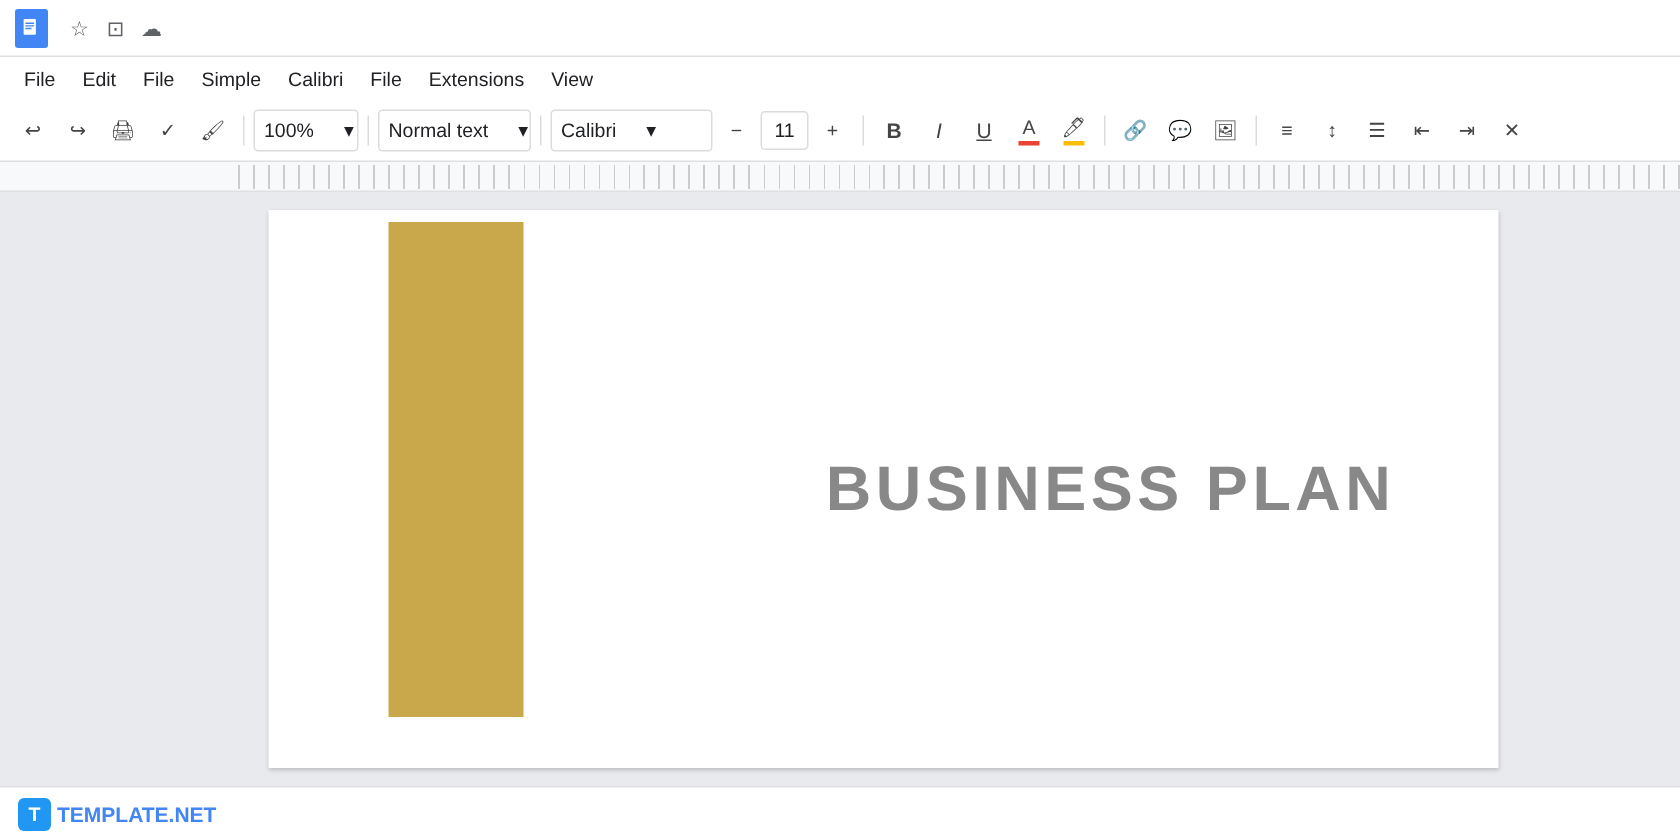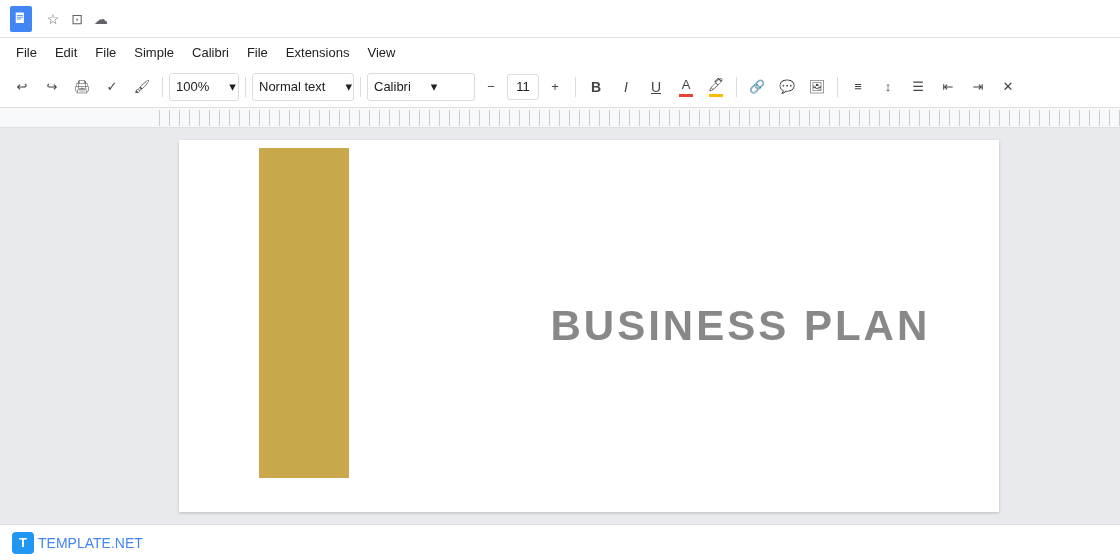--- a/index.html
+++ b/index.html
@@ -282,20 +282,21 @@
       font-weight: bold;
       font-size: 13px;
     }
     .template-name {
       font-size: 14px;
       color: #202124;
       font-weight: 500;
     }
     .template-name span {
       color: #4285f4;
+      font-weight: bold;
     }
   </style>
 </head>
 <body>
 
 <div class="title-bar">
   <div class="doc-icon">
     <svg viewBox="0 0 20 24" fill="white">
       <rect x="1" y="1" width="14" height="18" rx="1" fill="white"></rect>
       <path d="M3 6h10M3 9h10M3 12h7" stroke="#4285f4" stroke-width="1.5"></path>

